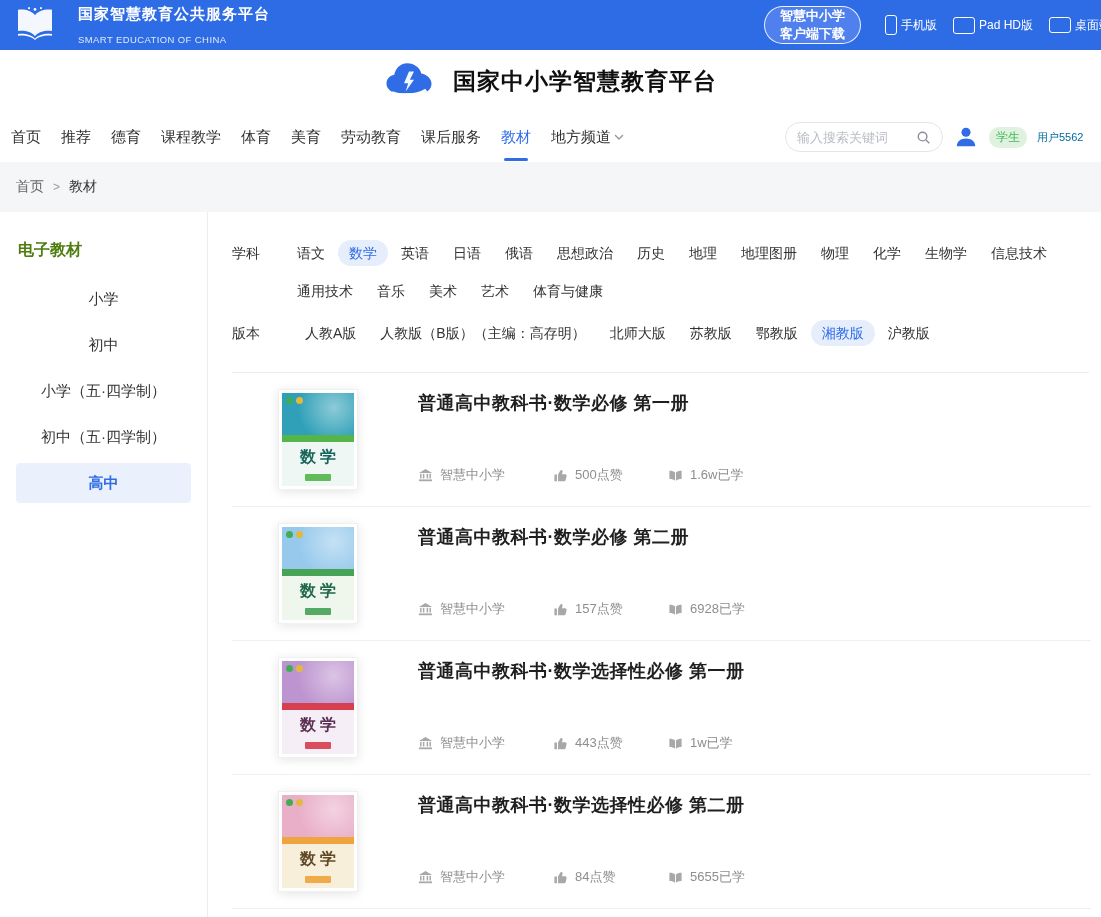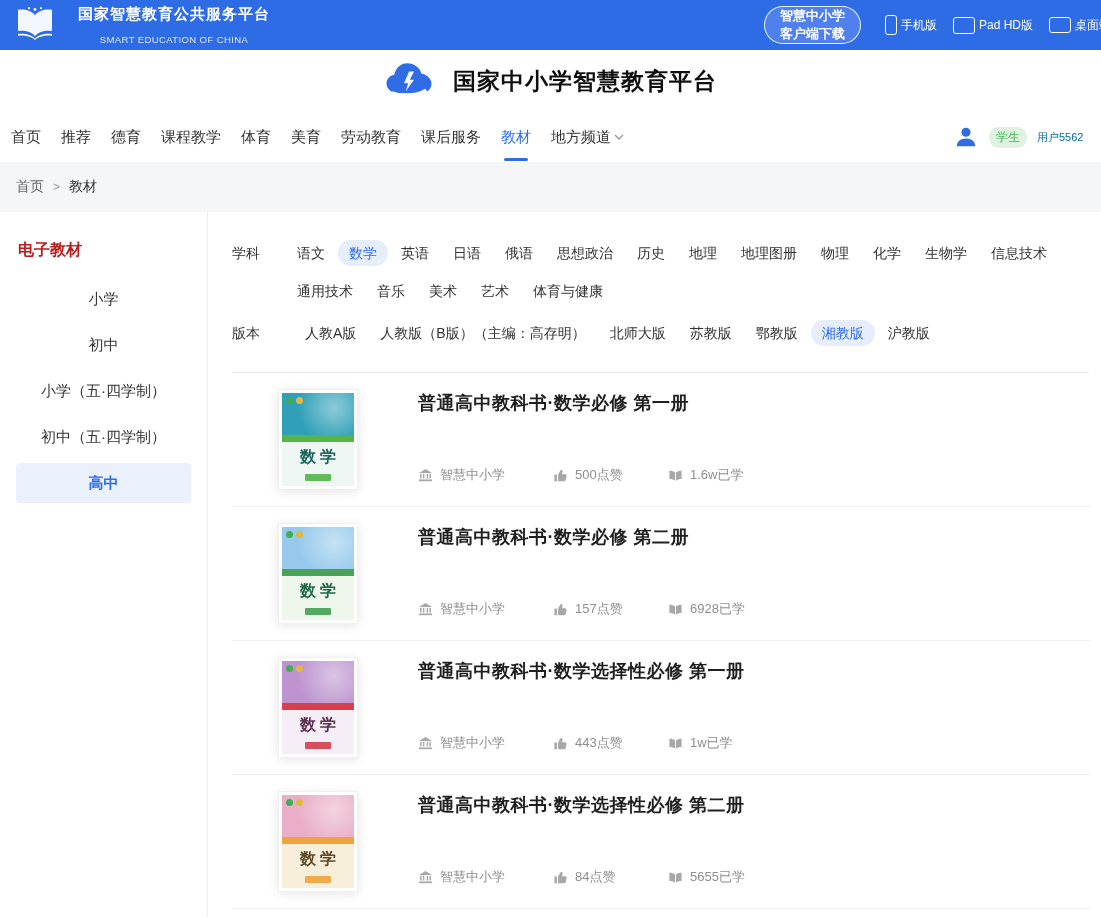--- a/index.html
+++ b/index.html
@@ -3,21 +3,21 @@
 <meta charset="utf-8">
 <style>
   * { margin:0; padding:0; box-sizing:border-box; }
   body { font-family:"Liberation Sans", sans-serif; }
   .page { width:1101px; height:917px; overflow:hidden; background:#fff; position:relative; }
 
   
   .topbar { height:50px; background:#2e6ce5; display:flex; align-items:center; justify-content:space-between; padding-left:14px; }
   .topbar-logo { display:flex; align-items:center; gap:22px; color:#fff; cursor:pointer; }
   .logo-cn { font-size:15px; font-weight:bold; letter-spacing:1px; }
-  .logo-en { font-size:9.5px; opacity:.85; letter-spacing:.4px; margin-top:10px;text-align:center; }
+  .logo-en { font-size:9.5px; opacity:.85; letter-spacing:.4px; margin-top:10px; }
   .topbar-right { display:flex; align-items:center; gap:24px; margin-right:-10px; }
   .download-btn { width:97px; height:38px; border-radius:19px; background:#4f80ee; border:1px solid rgba(255,255,255,.9);
     color:#fff; font-size:13px; font-weight:bold; display:flex; flex-direction:column; align-items:center; justify-content:center;
     line-height:1.35; cursor:pointer; font-family:inherit; }
   .clients { display:flex; gap:16px; }
   .client { display:flex; flex-direction:row; align-items:center; justify-content:flex-end; gap:4px; color:#fff; font-size:12px; cursor:pointer; height:38px; white-space:nowrap; }
   .client-icon { border:1.5px solid #fff; border-radius:3px; }
   [data-name="phone-icon"] { width:12px; height:20px; }
   [data-name="pad-icon"] { width:22px; height:17px; }
   [data-name="desktop-icon"] { width:22px; height:16px; }
@@ -45,21 +45,21 @@
 
   
   .breadcrumb { height:50px; background:#f5f6f7; display:flex; align-items:center; gap:9px; padding-left:16px; font-size:14px; }
   .bc-home { color:#666; cursor:pointer; }
   .bc-sep { color:#999; font-size:12px; }
   .bc-cur { color:#333; }
 
   
   .bodywrap { display:flex; height:705px; }
   .sidebar { width:208px; flex:0 0 208px; border-right:1px solid #ebedf0; padding-top:28px; background:#fff; }
-  .sidebar-title { font-size:16px; font-weight:bold; color:#b91c1c; padding-left:18px; margin-bottom:18px; }
+  .sidebar-title { font-size:16px; font-weight:bold; color:#4d7c0f; padding-left:18px; margin-bottom:18px; }
   .side-item { height:40px; margin:6px 16px; display:flex; align-items:center; justify-content:center;
     font-size:15px; color:#333; border-radius:4px; cursor:pointer; }
   .side-item.active { background:#eaf1fd; color:#2f6ce6; font-weight:bold; }
 
   .main { flex:1; padding:28px 10px 0 24px; overflow:hidden; }
   .filter-row { display:flex; align-items:flex-start; margin-bottom:12px; }
   .filter-row.indent { margin-left:54px; }
   .filter-row.editions { margin-top:16px;gap:8px; }
   .filter-label { width:54px; flex:0 0 54px; font-size:14px; color:#333; line-height:26px; }
   .opts { display:flex; gap:2px; flex-wrap:nowrap; }
@@ -188,20 +188,29 @@
         <div class="nav-item" data-name="nav-item">
         <span data-name="nav-item-label">地方频道</span>
         <span class="chevron show" data-name="chevron-down-icon">
           <svg width="10" height="7" viewBox="0 0 10 7">
               <path d="M1 1l4 4 4-4" fill="none" stroke="#999" stroke-width="1.4"></path>
             </svg>
         </span>
       </div>
       </div>
     <div class="nav-right" data-name="nav-right">
+      <div class="searchbox" data-name="search-box">
+        <input data-name="search-input" placeholder="输入搜索关键词" style="">
+        <span class="m-icon" data-name="search-icon">
+          <svg width="15" height="15" viewBox="0 0 16 16" fill="none" stroke="#8a8f99" stroke-width="1.5">
+            <circle cx="7" cy="7" r="4.6"></circle>
+              <path d="M10.6 10.6L14.2 14.2"></path>
+          </svg>
+        </span>
+      </div>
       <span data-name="avatar" style="line-height:0;">
         <svg width="26" height="26" viewBox="0 0 24 24">
           <circle cx="12" cy="7.6" r="4.2" fill="#2f6ce6"></circle>
           <path d="M3.5 20.5c0-4.6 3.8-7.1 8.5-7.1s8.5 2.5 8.5 7.1z" fill="#2f6ce6"></path>
         </svg>
       </span>
       <span class="role-badge" data-name="role-badge">学生</span>
       <span class="username" data-name="username">用户5562</span>
     </div>
   </nav>

